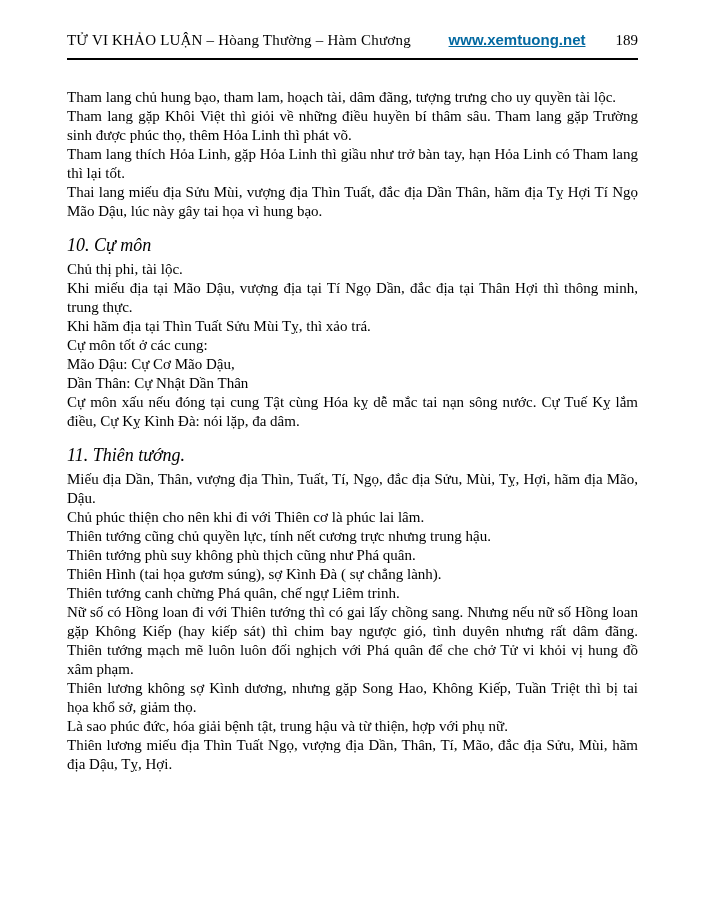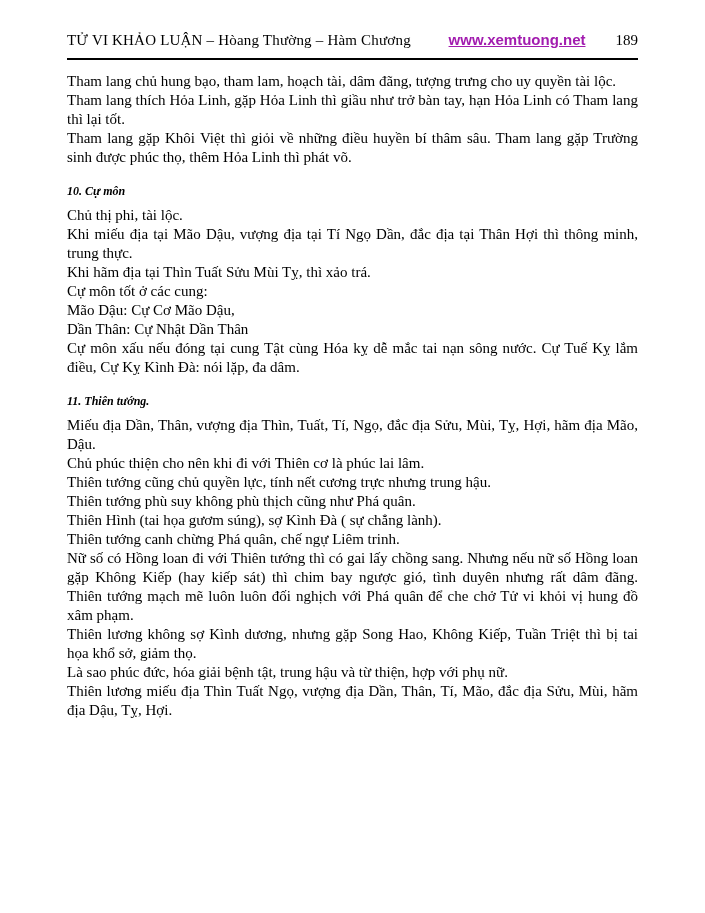--- a/index.html
+++ b/index.html
@@ -33,54 +33,55 @@
     font-size: 15px;
     cursor: pointer;
   }
   .header-page { margin-left: 30px; }
   .rule {
     border: none;
     border-top: 2px solid #000000;
     margin: 8px 0 0 0;
   }
   .content {
-    margin-top: 12px;
+    margin-top: 28px;
     font-size: 15px;
     line-height: 19px;
     text-align: justify;
   }
   .content p { margin: 0; }
   .section-heading {
-    font-size: 12px;
+    font-size: 18px;
     font-style: italic;
-    font-weight: bold;
+    font-weight: normal;
     line-height: 24px;
     margin: 12px 0 3px 0;
     text-align: left;
   }
   .justify-last { text-align-last: justify; }
 </style>
 </head>
 <body>
 
 <div class="page">
 
   <div class="header">
     <span class="header-title">TỬ VI KHẢO LUẬN – Hòang Thường – Hàm Chương</span>
-    <span class="header-link" style="color: #a21caf;">www.xemtuong.net</span>
+    <span class="header-link" style="color: #0369a1;">www.xemtuong.net</span>
     <span class="header-page">189</span>
   </div>
 
   <hr class="rule">
 
   <div class="content">
 
     <p>Tham lang chủ hung bạo, tham lam, hoạch tài, dâm đãng, tượng trưng cho uy quyền tài lộc.</p>
+    <p>Tham lang gặp Khôi Việt thì giỏi về những điều huyền bí thâm sâu. Tham lang gặp Trường sinh được phúc thọ, thêm Hỏa Linh thì phát võ.</p>
     <p>Tham lang thích Hỏa Linh, gặp Hỏa Linh thì giầu như trở bàn tay, hạn Hỏa Linh có Tham lang thì lại tốt.</p>
-    <p>Tham lang gặp Khôi Việt thì giỏi về những điều huyền bí thâm sâu. Tham lang gặp Trường sinh được phúc thọ, thêm Hỏa Linh thì phát võ.</p>
+    <p>Thai lang miếu địa Sửu Mùi, vượng địa Thìn Tuất, đắc địa Dần Thân, hãm địa Tỵ Hợi Tí Ngọ Mão Dậu, lúc này gây tai họa vì hung bạo.</p>
 
     <h2 class="section-heading">10. Cự môn</h2>
     <p>Chủ thị phi, tài lộc.</p>
     <p>Khi miếu địa tại Mão Dậu, vượng địa tại Tí Ngọ Dần, đắc địa tại Thân Hợi thì thông minh, trung thực.</p>
     <p>Khi hãm địa tại Thìn Tuất Sửu Mùi Tỵ, thì xảo trá.</p>
     <p>Cự môn tốt ở các cung:</p>
     <p>Mão Dậu: Cự Cơ Mão Dậu,</p>
     <p>Dần Thân: Cự Nhật Dần Thân</p>
     <p>Cự môn xấu nếu đóng tại cung Tật cùng Hóa kỵ dễ mắc tai nạn sông nước. Cự Tuế Kỵ lắm điều, Cự Kỵ Kình Đà: nói lặp, đa dâm.</p>
 

